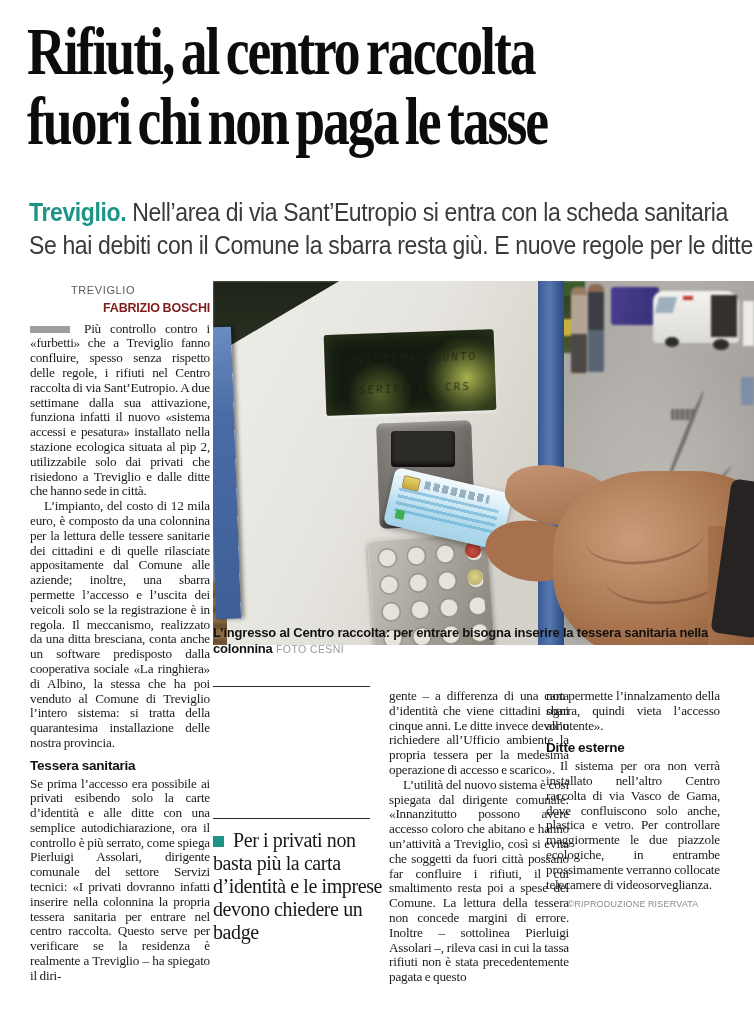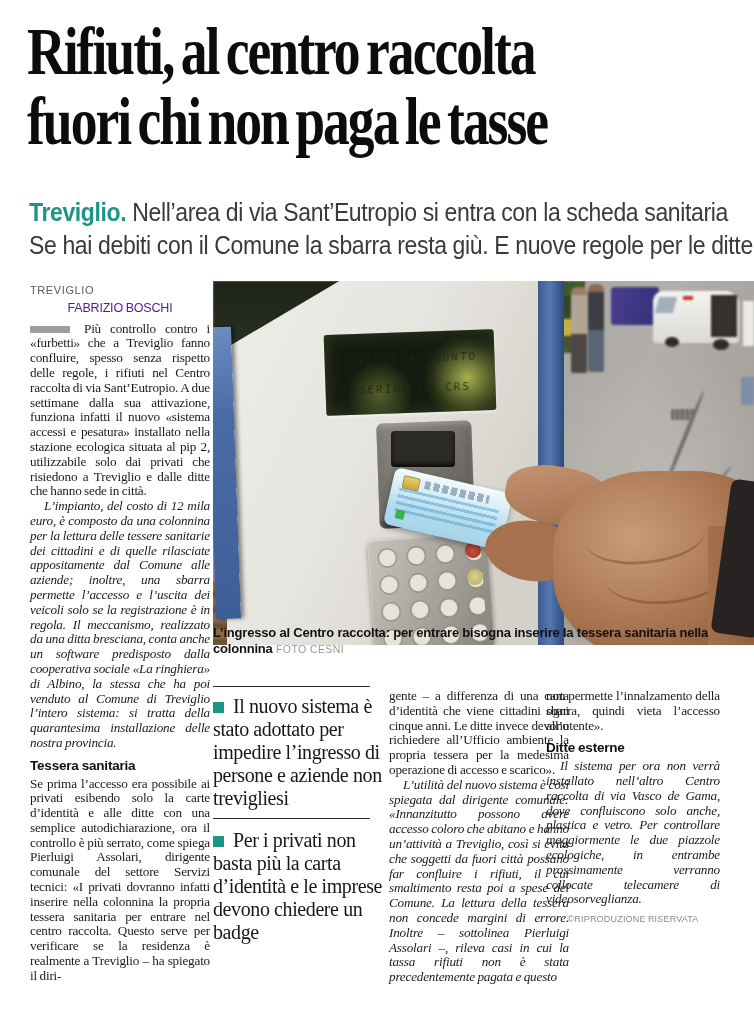--- a/index.html
+++ b/index.html
@@ -14,23 +14,23 @@
     font-size:67px;line-height:70px;letter-spacing:-2.5px;word-spacing:-5px;white-space:nowrap;
   }
   
   .standfirst{position:absolute;left:29px;top:196px;width:800px;transform:scaleX(.92);transform-origin:left top;
     font-family:"Liberation Sans", sans-serif;color:#3a3a3a;font-size:25px;line-height:33px;letter-spacing:-.4px;}
   .sf-loc{color:#1d9488;font-weight:700;}
   .sf-line{white-space:nowrap;}
   
   .col{position:absolute;font-size:13.2px;line-height:14.8px;text-align:justify;letter-spacing:-.2px;word-spacing:-.5px;hyphens:auto;}
   .col p{margin:0;}
-  p.indent{text-indent:14px;font-style:italic;}
-  .kicker{font-family:"Liberation Sans", sans-serif;font-size:11px;letter-spacing:.6px;color:#5a5a5a;text-align:left;}
-  .byline{font-family:"Liberation Sans", sans-serif;font-size:12.5px;font-weight:400;color:#4c1d95;margin:3px 0 6px 0;text-align:center;}
+  p.indent{text-indent:14px;}
+  .kicker{font-family:"Liberation Sans", sans-serif;font-size:11px;letter-spacing:.6px;color:#5a5a5a;text-align:left;margin-left:41px;}
+  .byline{font-family:"Liberation Sans", sans-serif;font-size:12.5px;font-weight:700;color:#7f1d1d;margin:3px 0 6px 0;text-align:right;}
   .lead-dash{display:inline-block;width:40px;height:7px;background:#9d9d9d;margin-right:14px;}
   .subhead{font-family:"Liberation Sans", sans-serif;font-size:13.5px;font-weight:700;color:#101010;margin:8px 0 3px 0;text-align:left;letter-spacing:-.2px;}
   .copyright{font-family:"Liberation Sans", sans-serif;font-size:9px;color:#8a8a8a;text-align:center;margin-top:5px;letter-spacing:.2px;}
   
   .pq-rule{position:absolute;left:213px;width:157px;height:1px;background:#2b2b2b;}
   .pq{position:absolute;left:213px;width:172px;font-family:"Liberation Serif", serif;
       font-size:20px;line-height:23px;color:#181818;letter-spacing:-.4px;}
   .pq-bullet{display:inline-block;width:11px;height:11px;background:#1d9488;margin-right:9px;}
   
   .caption{position:absolute;left:213px;top:625px;width:541px;font-family:"Liberation Sans", sans-serif;
@@ -203,21 +203,20 @@
       </div>
     </div>
   </div>
 
   <div class="caption">
     <span class="cap-text">L’ingresso al Centro raccolta: per entrare bisogna inserire la tessera sanitaria nella colonnina</span>
     <span class="cap-credit">FOTO CESNI</span>
   </div>
 
   <div class="pq-rule" style="top:686px;"></div>
-  <div class="pq" style="top:695px;"><span class="pq-bullet"></span><span>Il nuovo sistema è stato adottato per impedire l’ingresso di persone e aziende non trevigliesi</span></div>
   <div class="pq-rule" style="top:818px;"></div>
   <div class="pq" style="top:829px;"><span class="pq-bullet"></span><span>Per i privati non basta più la carta d’identità e le imprese devono chiedere un badge</span></div>
 
   <div class="col" style="left:389px;top:689px;width:180px;">
     <p>gente – a differenza di una carta d’identità che viene cittadini ogni cinque anni. Le ditte invece devono richiedere all’Ufficio ambiente la propria tessera per la medesima operazione di accesso e scarico».</p>
     <p class="indent">L’utilità del nuovo sistema è così spiegata dal dirigente comunale: «Innanzitutto possono avere accesso coloro che abitano e hanno un’attività a Treviglio, così si evita che soggetti da fuori città possano far confluire i rifiuti, il cui smaltimento resta poi a spese del Comune. La lettura della tessera non concede margini di errore. Inoltre – sottolinea Pierluigi Assolari –, rileva casi in cui la tassa rifiuti non è stata precedentemente pagata e questo</p>
   </div>
 
   <div class="col" style="left:546px;top:689px;width:174px;">
     <p>non permette l’innalzamento della sbarra, quindi vieta l’accesso all’utente».</p>

